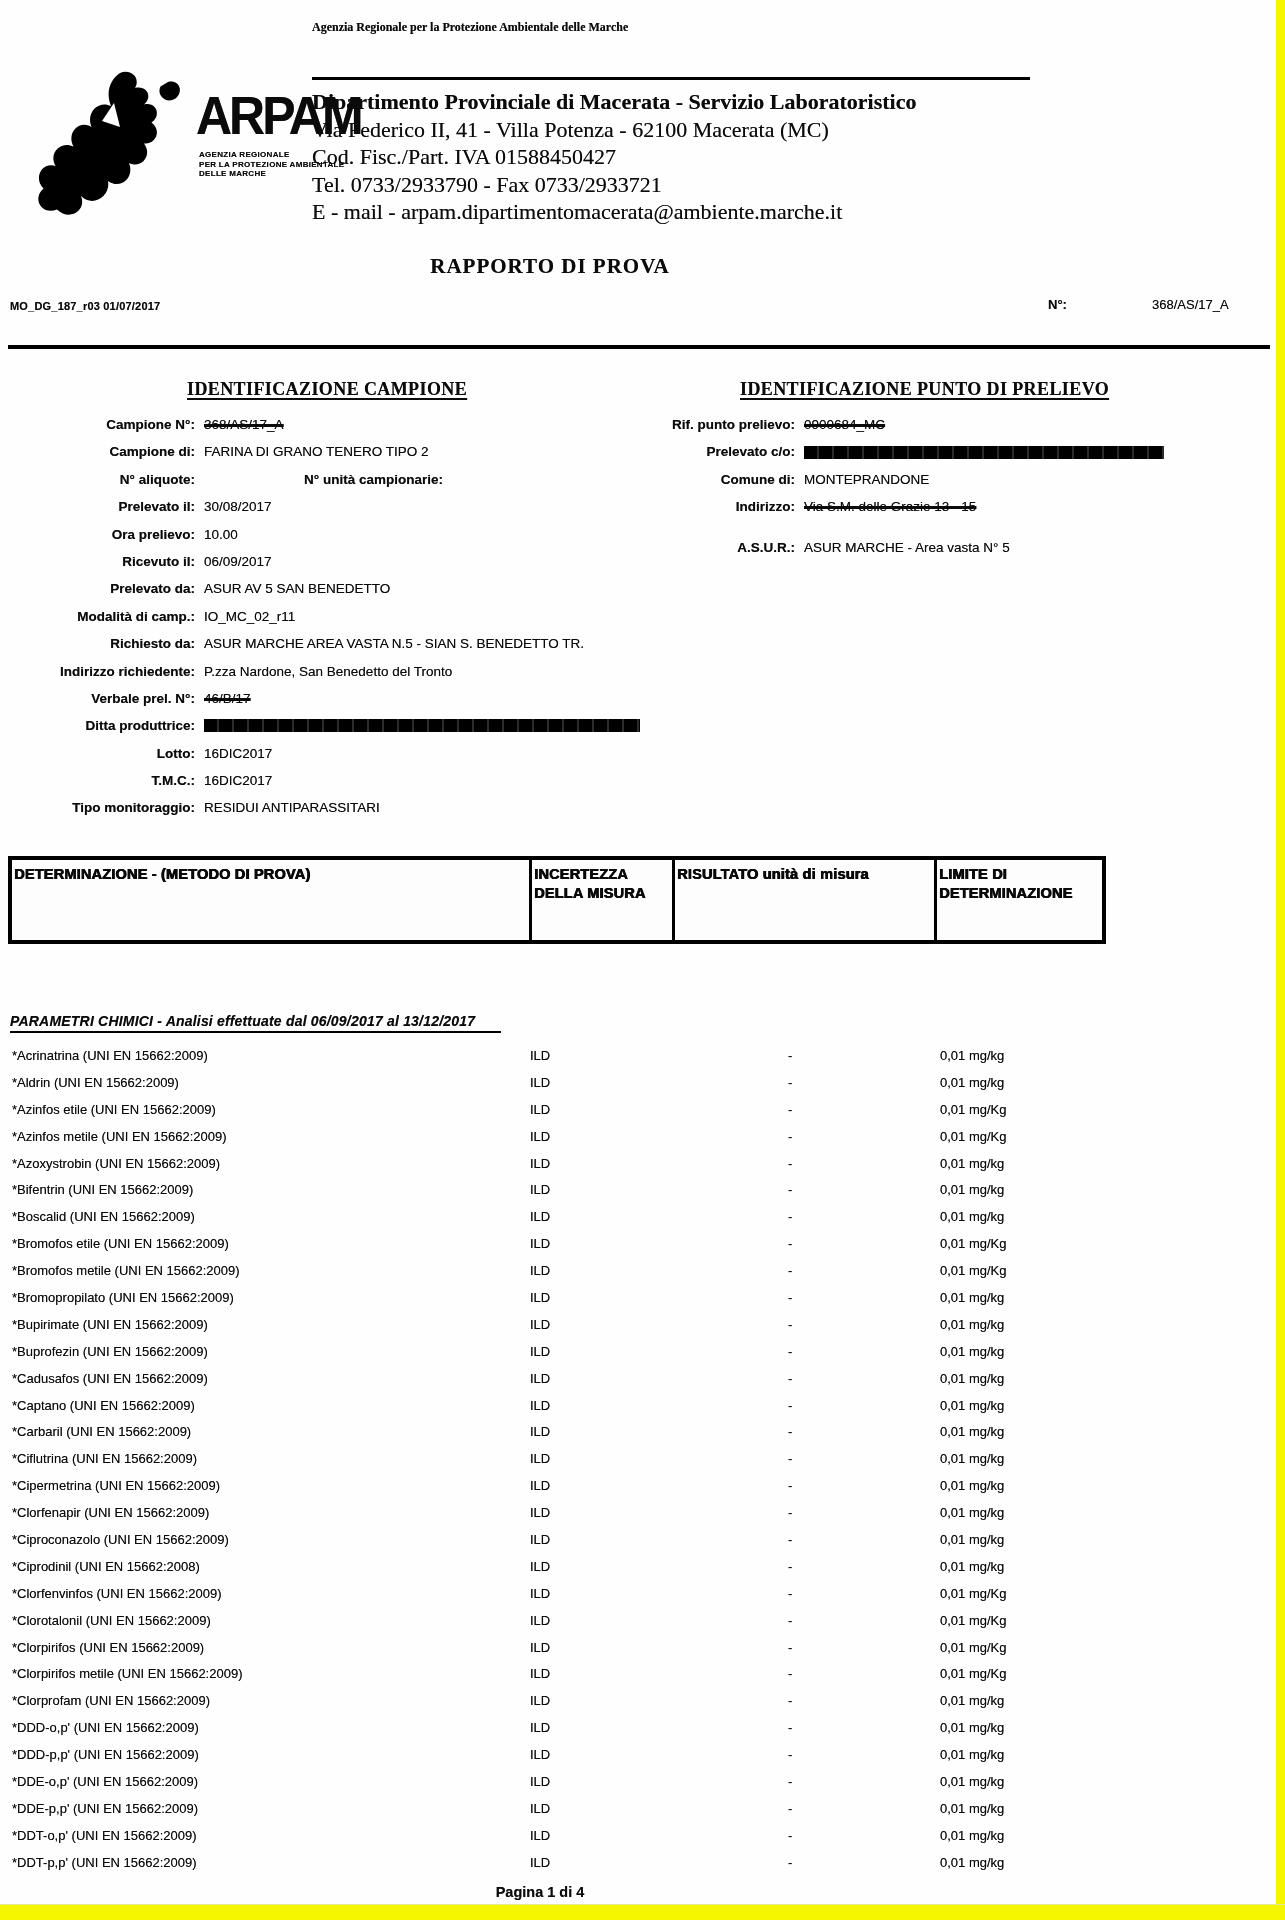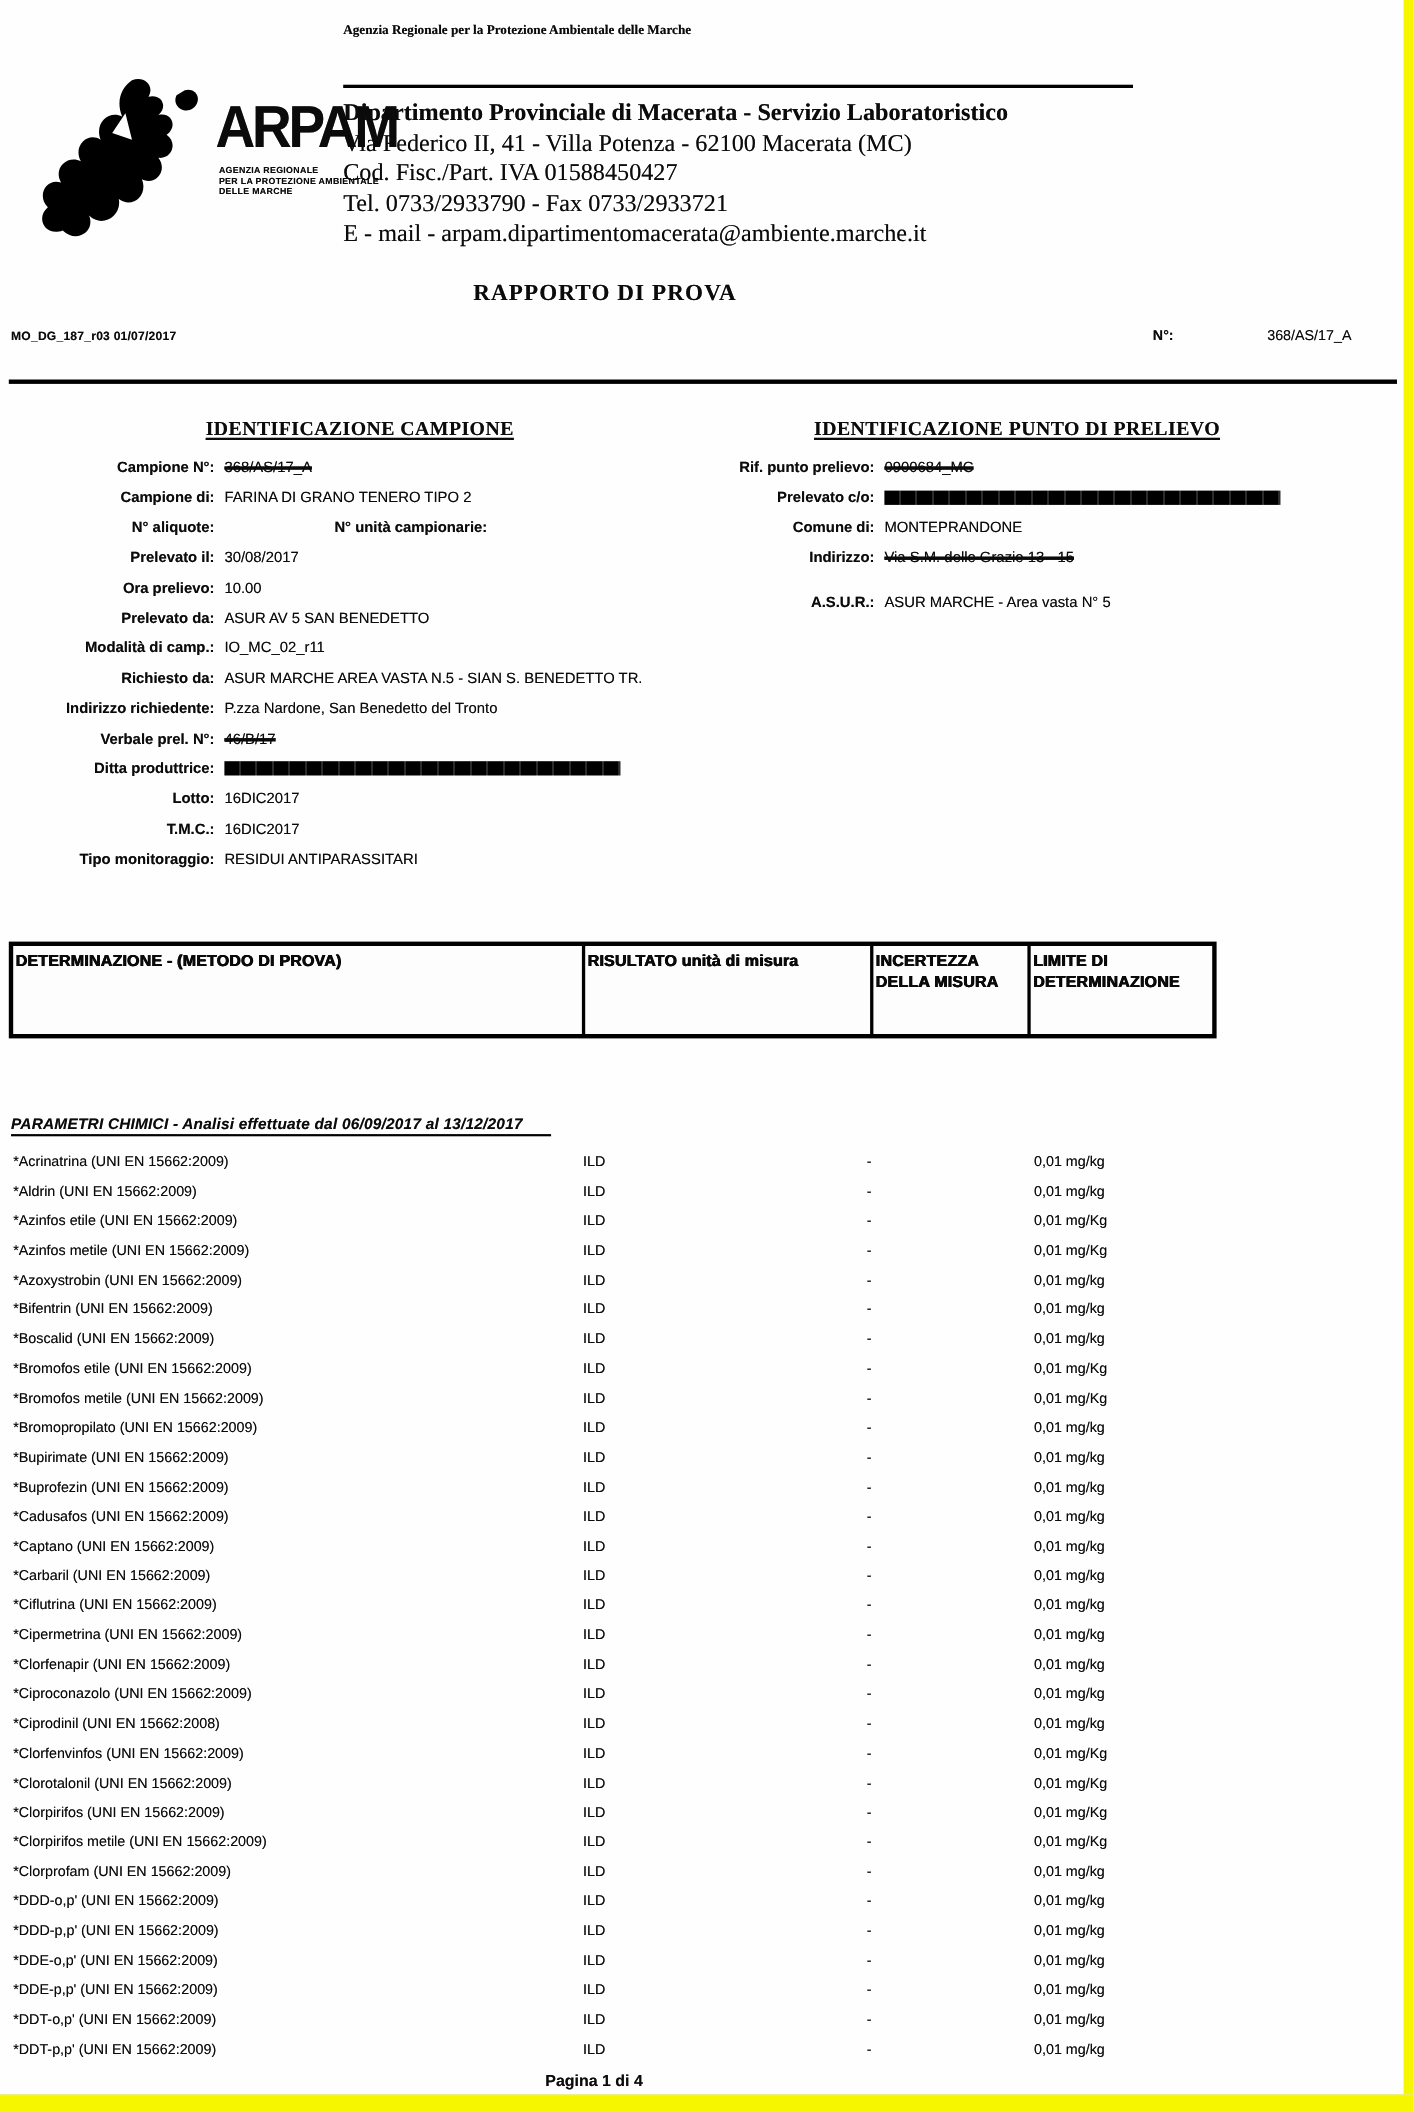--- a/index.html
+++ b/index.html
@@ -136,20 +136,24 @@
   <div class="field-row">
     <span class="field-label">Prelevato il:</span>
     <span class="field-value">30/08/2017</span>
   </div>
 
   <div class="field-row">
     <span class="field-label">Ora prelievo:</span>
     <span class="field-value">10.00</span>
   </div>
 
+  <div class="field-row">
+    <span class="field-label">Ricevuto il:</span>
+    <span class="field-value">06/09/2017</span>
+  </div>
 
   <div class="field-row">
     <span class="field-label">Prelevato da:</span>
     <span class="field-value">ASUR AV 5 SAN BENEDETTO</span>
   </div>
 
   <div class="field-row">
     <span class="field-label">Modalità di camp.:</span>
     <span class="field-value">IO_MC_02_r11</span>
   </div>
@@ -211,22 +215,22 @@
   </div>
 
   <div class="field-row">
     <span class="field-label">A.S.U.R.:</span>
     <span class="field-value">ASUR MARCHE - Area vasta N° 5</span>
   </div>
 </div>
 
   <div class="res-header">
     <div class="cell c1">DETERMINAZIONE - (METODO DI PROVA)</div>
+    <div class="cell c3">INCERTEZZA DELLA MISURA</div>
     <div class="cell c2">RISULTATO unità di misura</div>
-    <div class="cell c3">INCERTEZZA DELLA MISURA</div>
     <div class="cell c4">LIMITE DI DETERMINAZIONE</div>
   </div>
 
   <div class="param-title">PARAMETRI CHIMICI - Analisi effettuate dal 06/09/2017 al 13/12/2017</div>
 
   <div id="res-rows">
   <div class="res-row">
     <span class="p">*Acrinatrina (UNI EN 15662:2009)</span>
     <span class="r">ILD</span>
     <span class="u">-</span>

